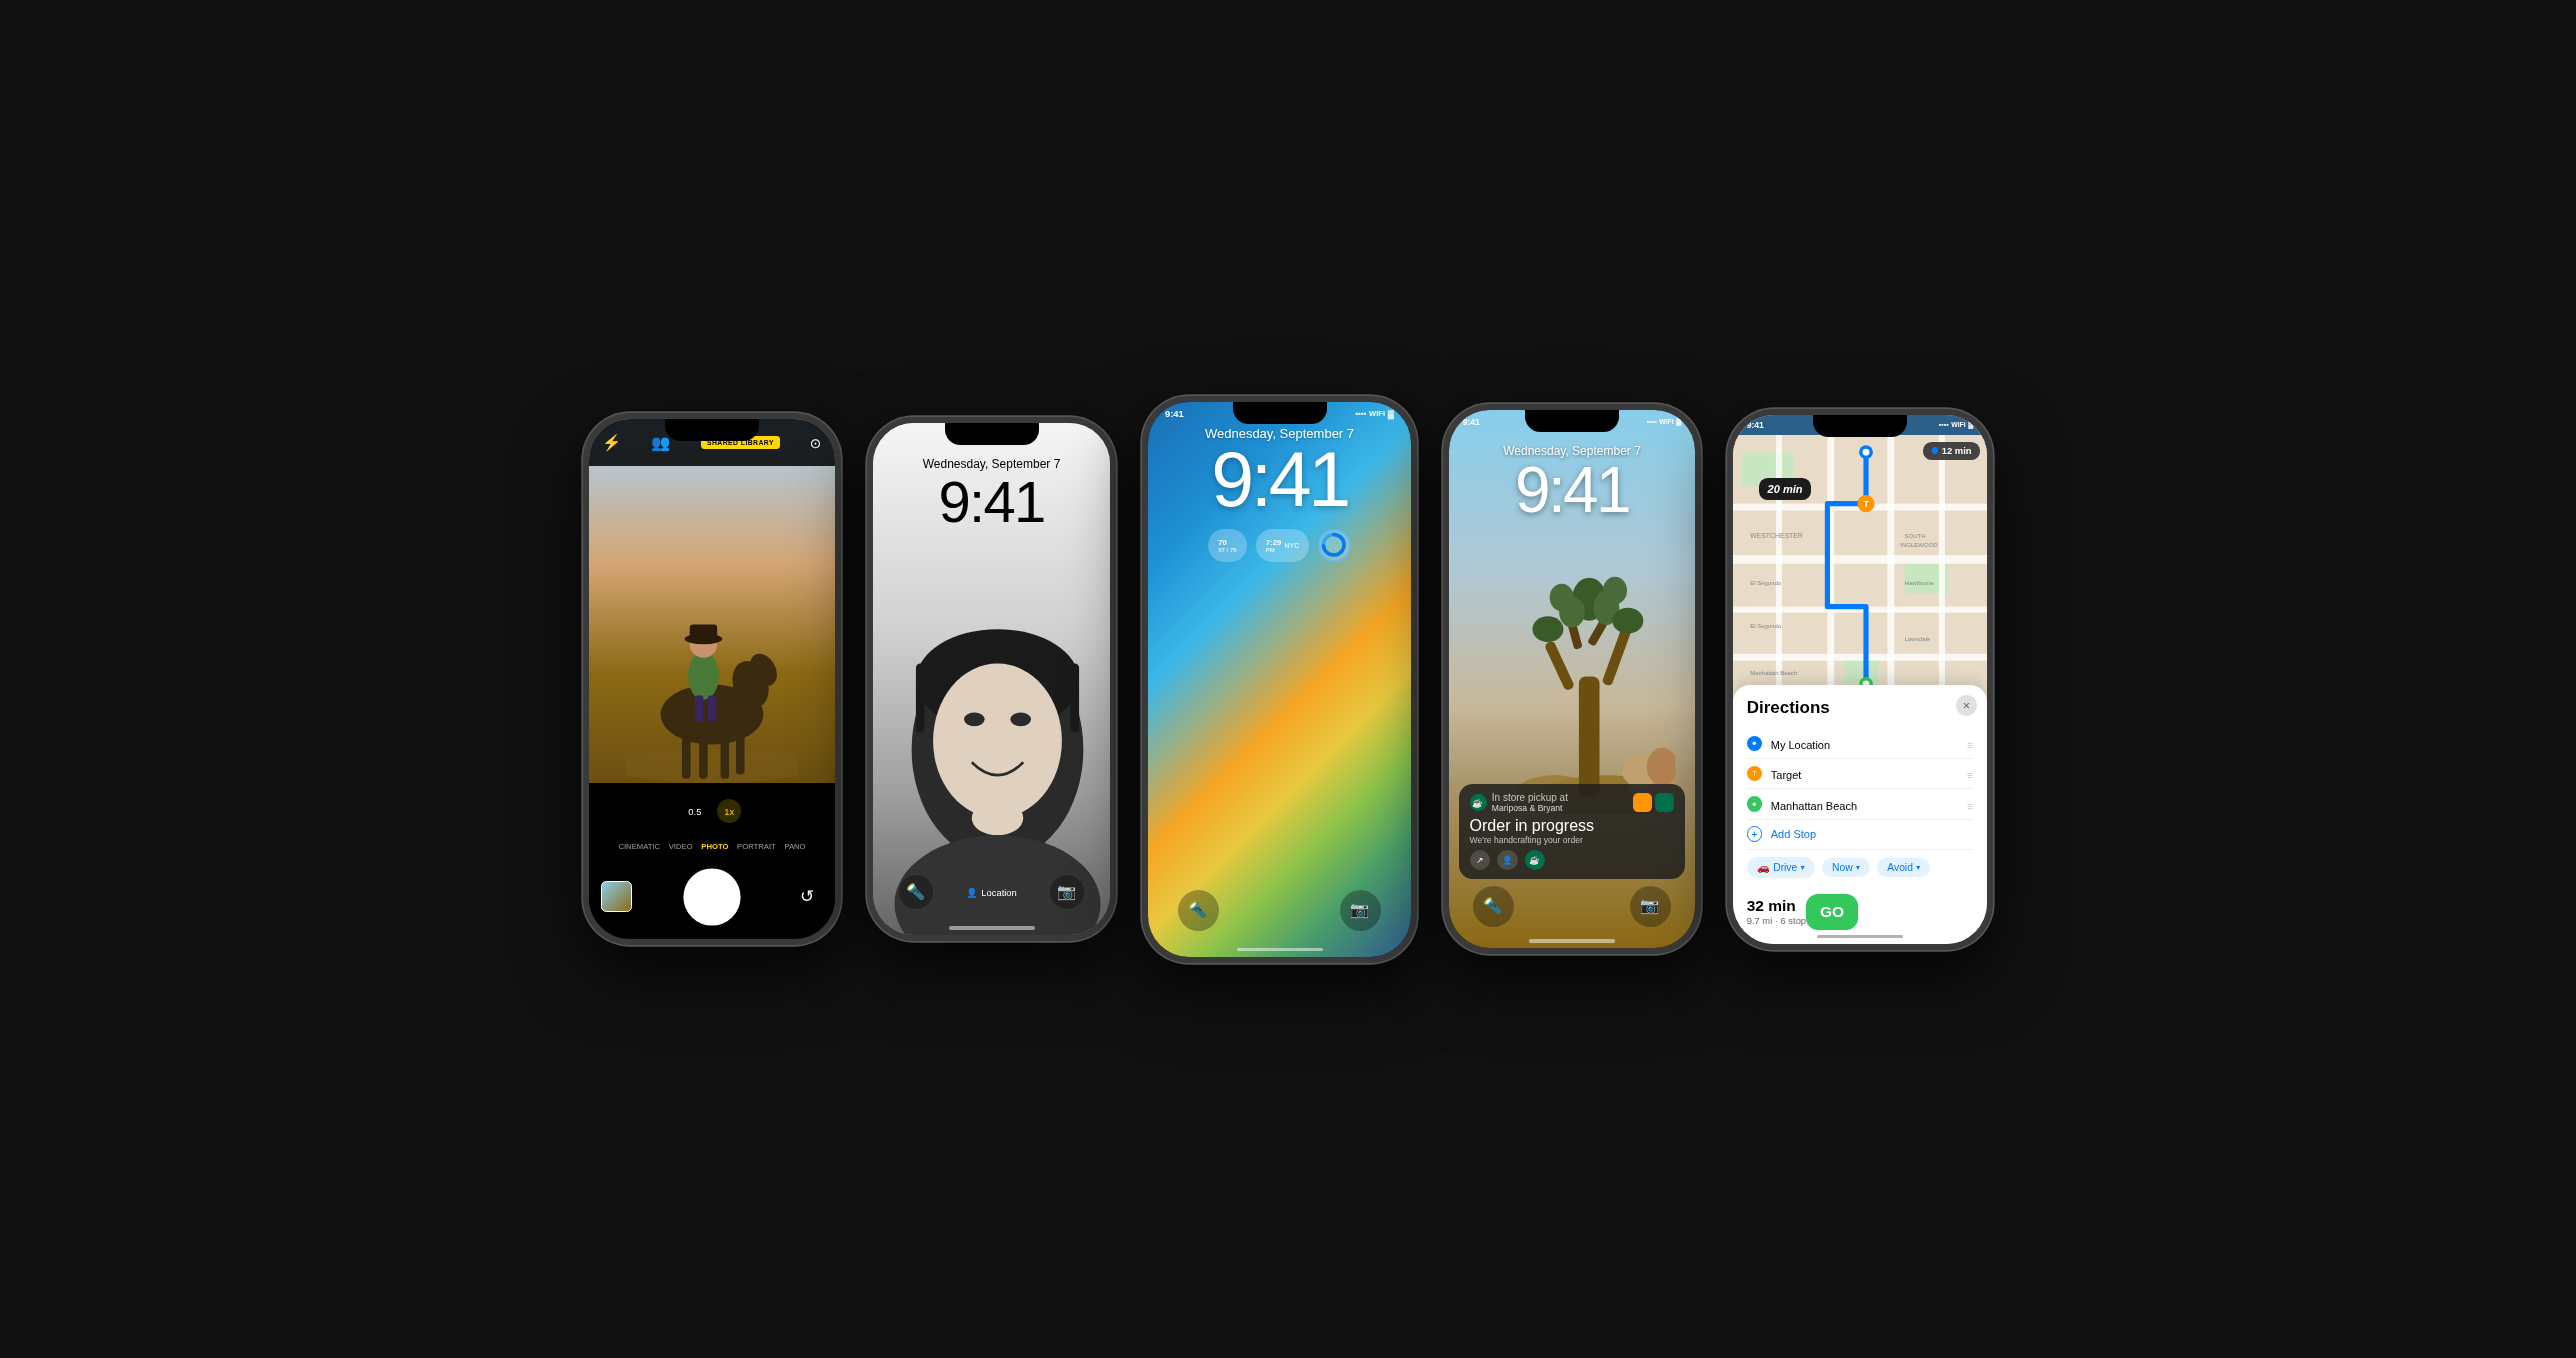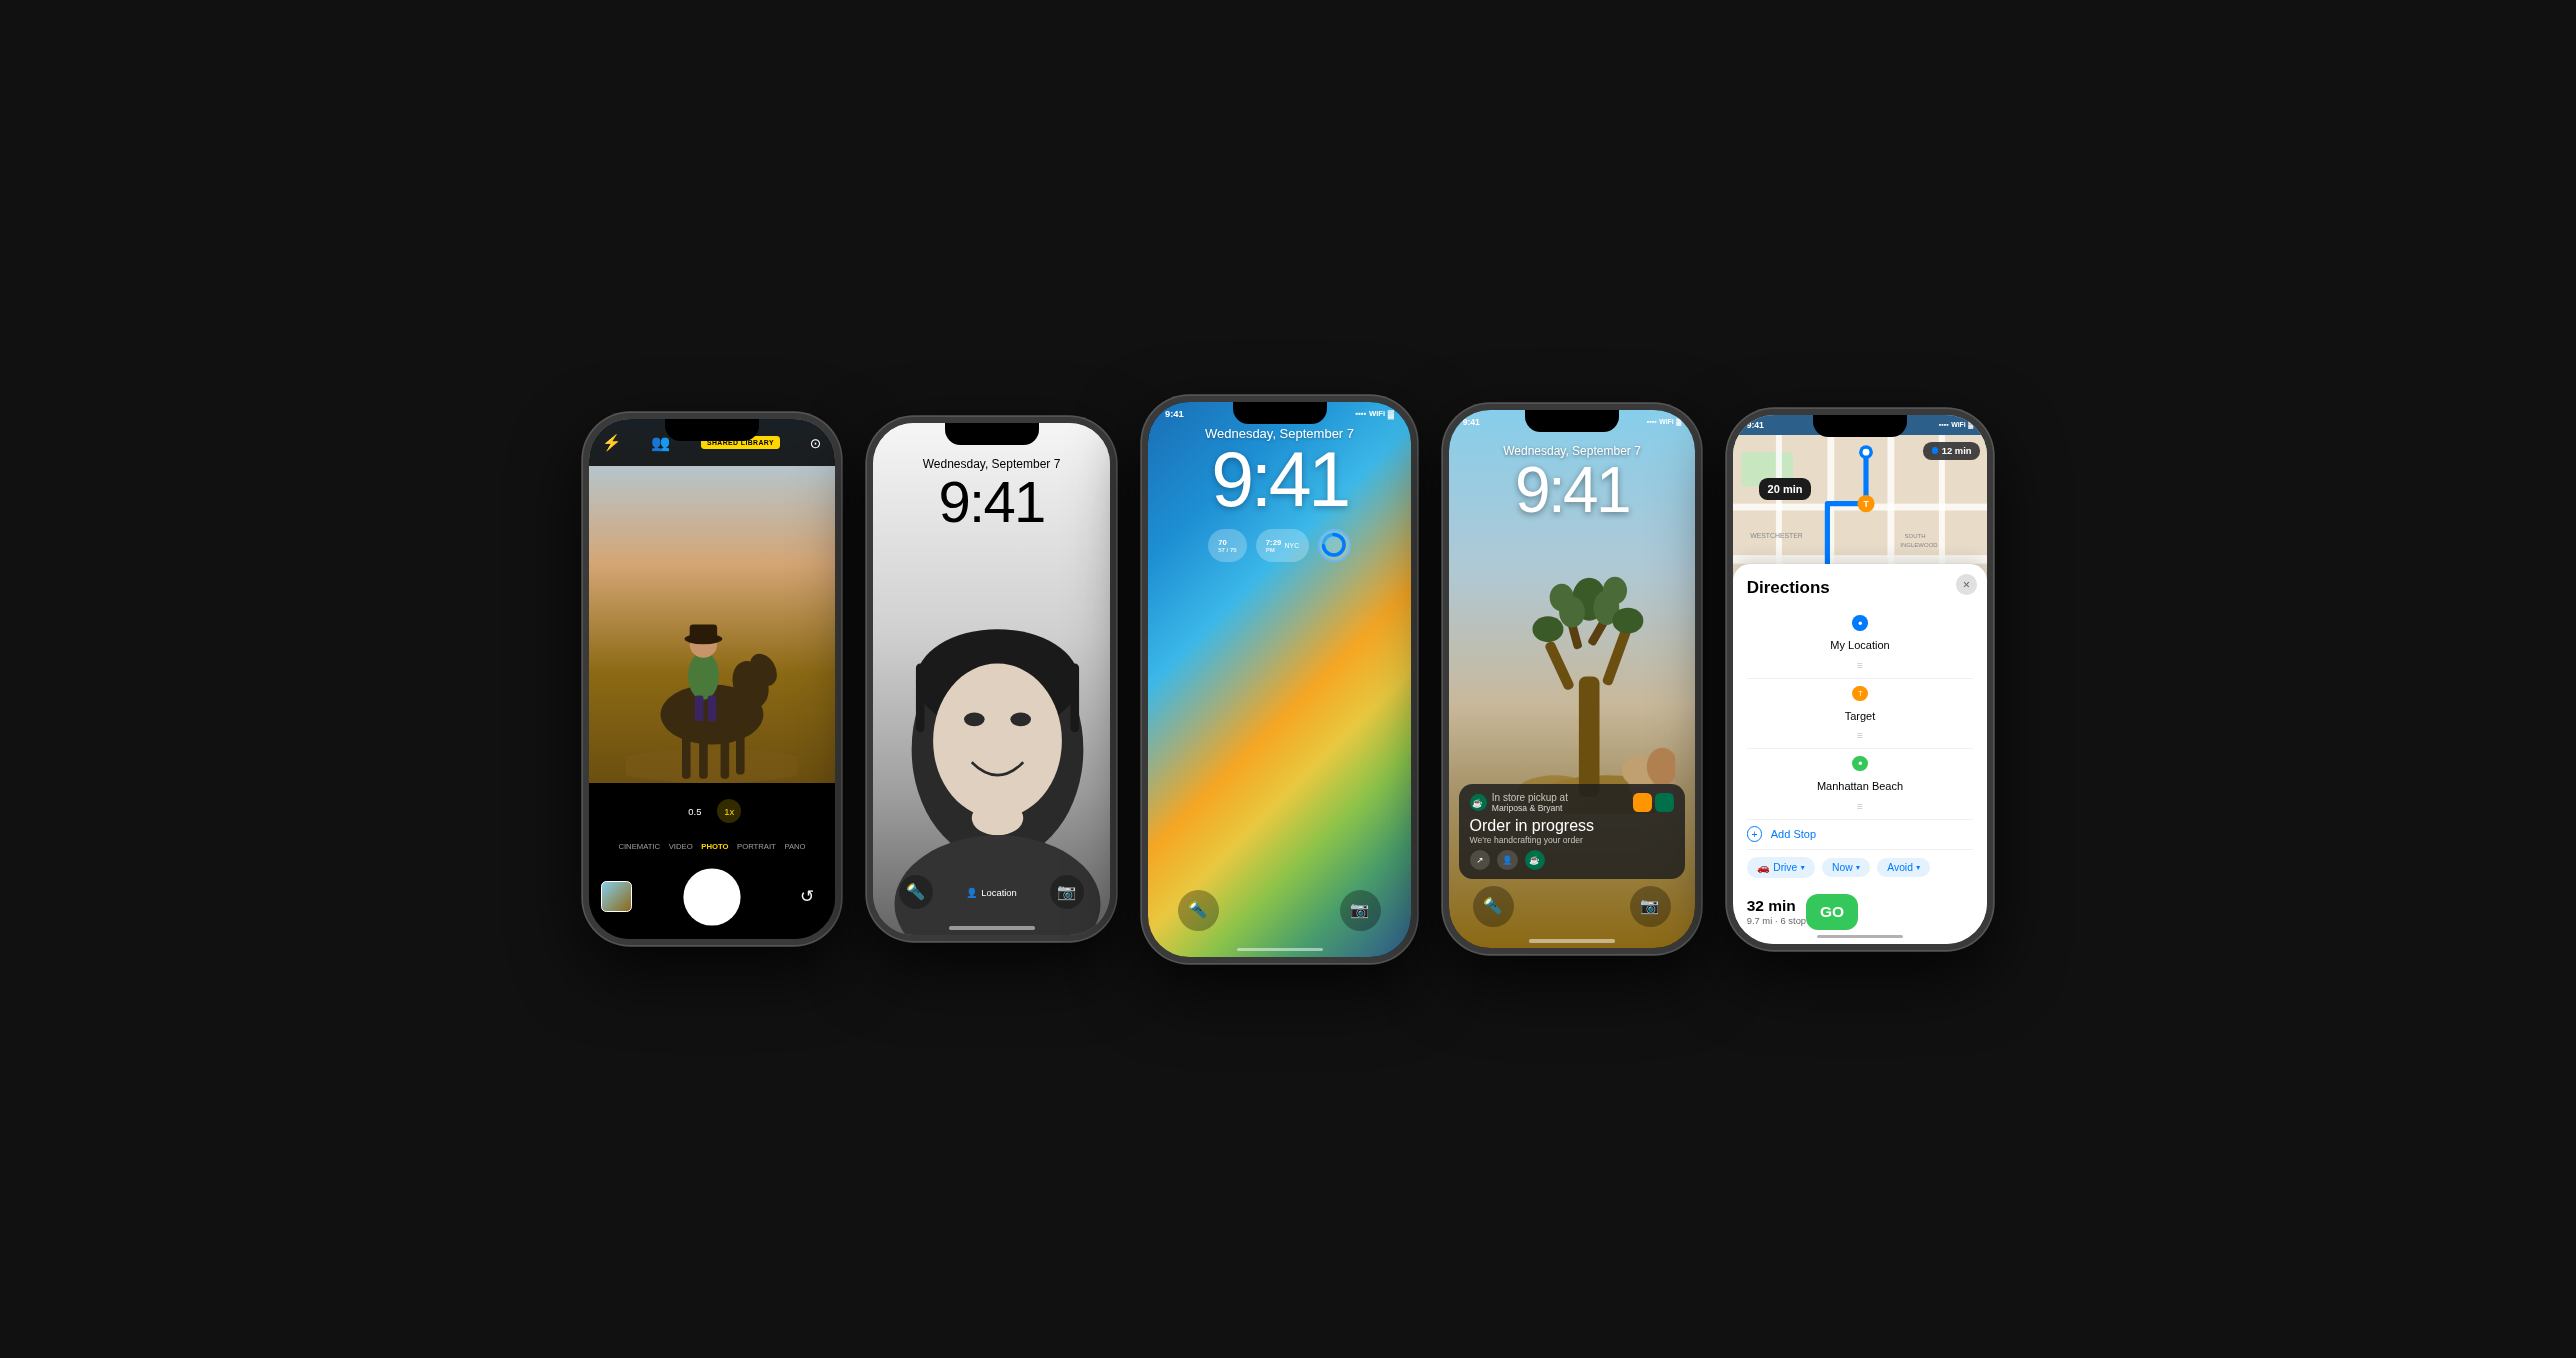--- a/index.html
+++ b/index.html
@@ -543,20 +543,21 @@
     .eta-badge {
       position: absolute;
       top: 43px;
       left: 26px;
       background: #1c1c1c;
       border-radius: 8.6px;
       padding: 5.2px 8.6px;
       color: white;
       font-size: 11px;
       font-weight: 700;
+      font-style: italic;
     }
 
     .directions-panel {
       position: absolute;
       bottom: 0;
       width: 100%;
       background: white;
       border-radius: 17px 17px 0 0;
       padding: 13.7px;
       box-shadow: 0 -3.4px 17px rgba(0,0,0,0.15);
@@ -564,25 +565,24 @@
 
     .directions-title {
       font-size: 17px;
       font-weight: 700;
       color: #000;
       margin-bottom: 10.3px;
     }
 
     .direction-row {
       display: flex;
-      align-items: center;
+      align-items: flex-end;
       gap: 8.6px;
       padding: 6.9px 0;
       border-bottom: 0.9px solid #f0f0f0;
-      flex-direction: column;
     }
 
     .dir-dot {
       width: 15.5px;
       height: 15.5px;
       border-radius: 50%;
       flex-shrink: 0;
       display: flex;
       align-items: center;
       justify-content: center;

